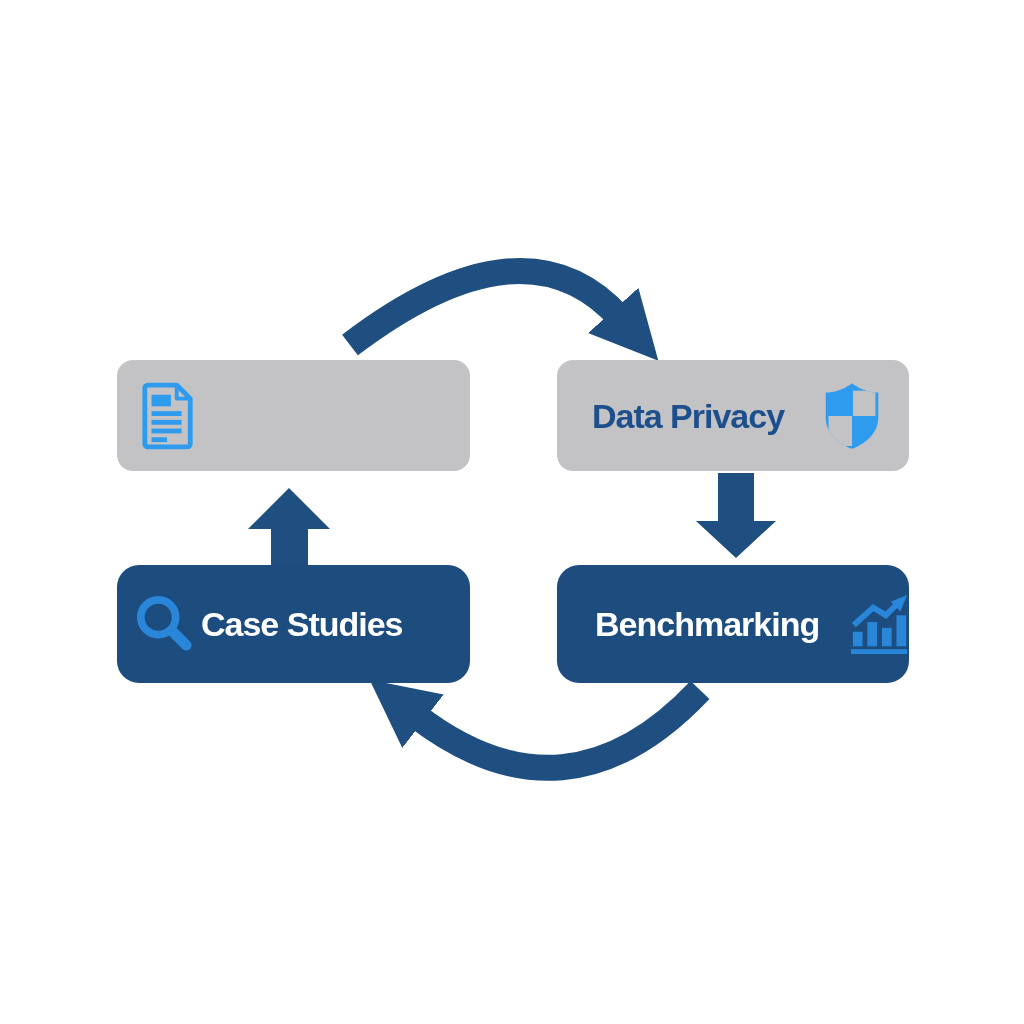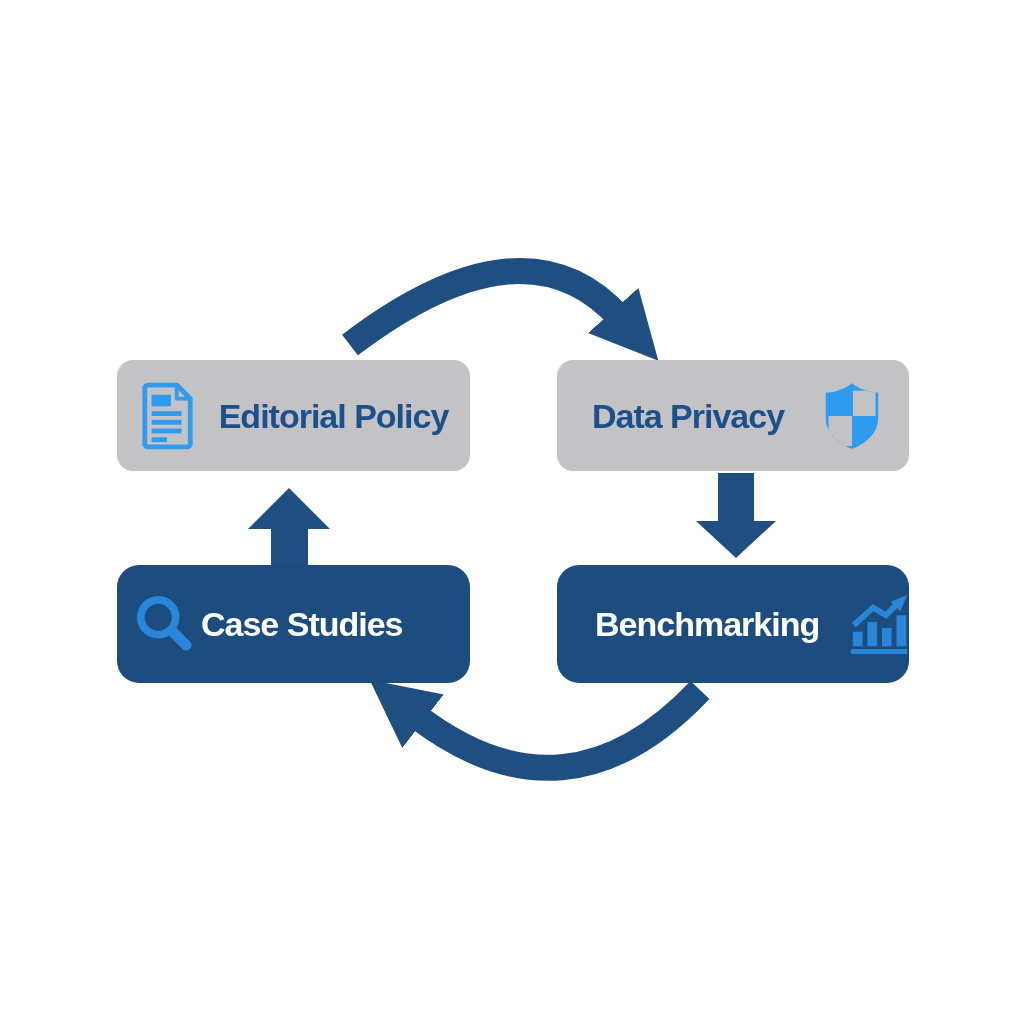--- a/index.html
+++ b/index.html
@@ -67,21 +67,20 @@
       <svg width="58" height="68" viewBox="0 0 60 70">
         <path d="M9 3 h30 l14 14 v47 a3 3 0 0 1 -3 3 H9 a3 3 0 0 1 -3 -3 V6 a3 3 0 0 1 3 -3 z" fill="none" stroke="var(--icon-light-blue,#2e9bef)" stroke-width="5" stroke-linejoin="round"></path>
         <path d="M39 3 v14 h14" fill="none" stroke="var(--icon-light-blue,#2e9bef)" stroke-width="4" stroke-linejoin="round"></path>
         <rect x="13" y="13" width="20" height="12" fill="var(--icon-light-blue,#2e9bef)"></rect>
         <rect x="13" y="30" width="31" height="5" fill="var(--icon-light-blue,#2e9bef)"></rect>
         <rect x="13" y="39" width="31" height="5" fill="var(--icon-light-blue,#2e9bef)"></rect>
         <rect x="13" y="48" width="31" height="5" fill="var(--icon-light-blue,#2e9bef)"></rect>
         <rect x="13" y="57" width="16" height="5" fill="var(--icon-light-blue,#2e9bef)"></rect>
       </svg>
     </span>
-    <span class="label grow-center">Editorial Policy</span>
   </div>
 
   <div class="node blue node-case">
     <span class="icon">
       <svg width="60" height="60" viewBox="0 0 62 62">
         <circle cx="24" cy="24" r="18" fill="none" stroke="var(--icon-medium-blue,#2a86d8)" stroke-width="8"></circle>
         <line x1="38" y1="38" x2="53" y2="53" stroke="var(--icon-medium-blue,#2a86d8)" stroke-width="11" stroke-linecap="round"></line>
       </svg>
     </span>
     <span class="label after-icon">Case Studies</span>

